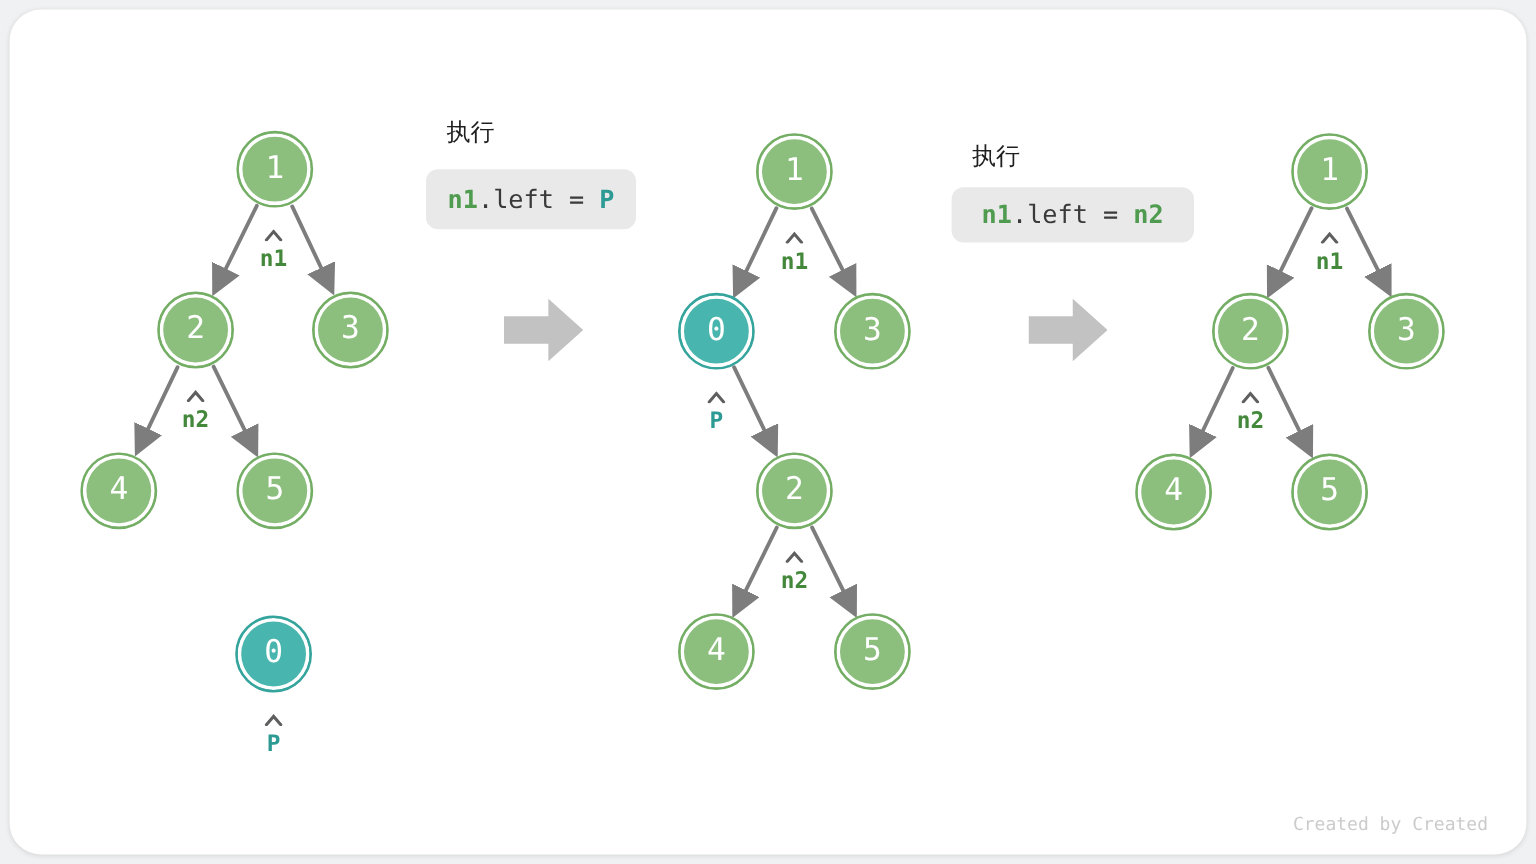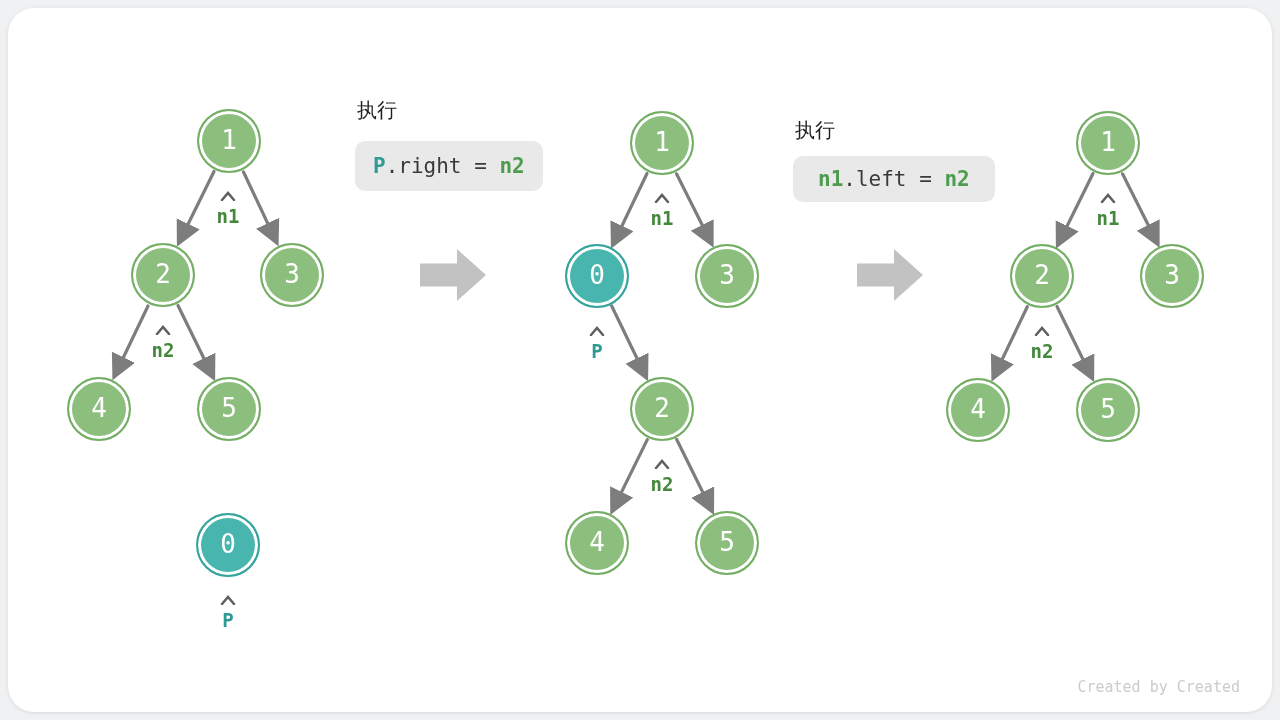--- a/index.html
+++ b/index.html
@@ -29,21 +29,21 @@
   .caret{position:absolute;z-index:2;width:16px;height:10px;}
   .ptr-label{
     position:absolute;z-index:2;width:60px;text-align:center;
     font-weight:bold;font-size:19px;line-height:22px;
     font-family:"DejaVu Sans Mono", monospace;
   }
   .ptr-label.green{color:#44883c;}
   .ptr-label.teal{color:#2d9a94;}
   .exec-title{
     position:absolute;z-index:2;font-family:"Liberation Sans", sans-serif;
-    font-size:20px;color:#1f1f1f;
+    font-size:20px;color:#1f1f1f;margin-left:15px;
   }
   .code-box{
     position:absolute;z-index:2;background:#e9e9e9;border-radius:10px;
     padding:8px 18px;
   }
   .code-line{
     font-size:21px;line-height:34px;white-space:pre;
     font-family:"DejaVu Sans Mono", monospace;color:#3a3a3a;
   }
   .tok{white-space:pre;}
@@ -105,21 +105,21 @@
       <polyline points="2,9 8,2 14,9" stroke="#5f5f5f" stroke-width="2.5" fill="none" stroke-linecap="round"></polyline>
     </svg></span>
 <div class="ptr-label green" style="left:133px;top:339px">n2</div>
 <span class="caret" style="left:220px;top:590px"><svg width="16" height="10">
       <polyline points="2,9 8,2 14,9" stroke="#5f5f5f" stroke-width="2.5" fill="none" stroke-linecap="round"></polyline>
     </svg></span>
 <div class="ptr-label teal" style="left:198px;top:609px">P</div>
 
 <div class="exec-title" style="left:357px;top:97px">执行</div>
 <div class="code-box" style="left:355px;top:141px">
-  <div class="code-line"><span class="tok teal">P</span><span class="tok">.right = </span><span class="tok green">n2</span></div>
+  <div class="code-line"><span class="tok green">n1</span><span class="tok">.left = </span><span class="tok teal">P</span></div>
 </div>
 
 <div class="block-arrow" style="left:420px;top:249px"></div>
 
 <div class="node green" style="left:630px;top:111px">1</div>
 <div class="node teal" style="left:565px;top:244px">0</div>
 <div class="node green" style="left:695px;top:244px">3</div>
 <div class="node green" style="left:630px;top:377px">2</div>
 <div class="node green" style="left:565px;top:511px">4</div>
 <div class="node green" style="left:695px;top:511px">5</div>

